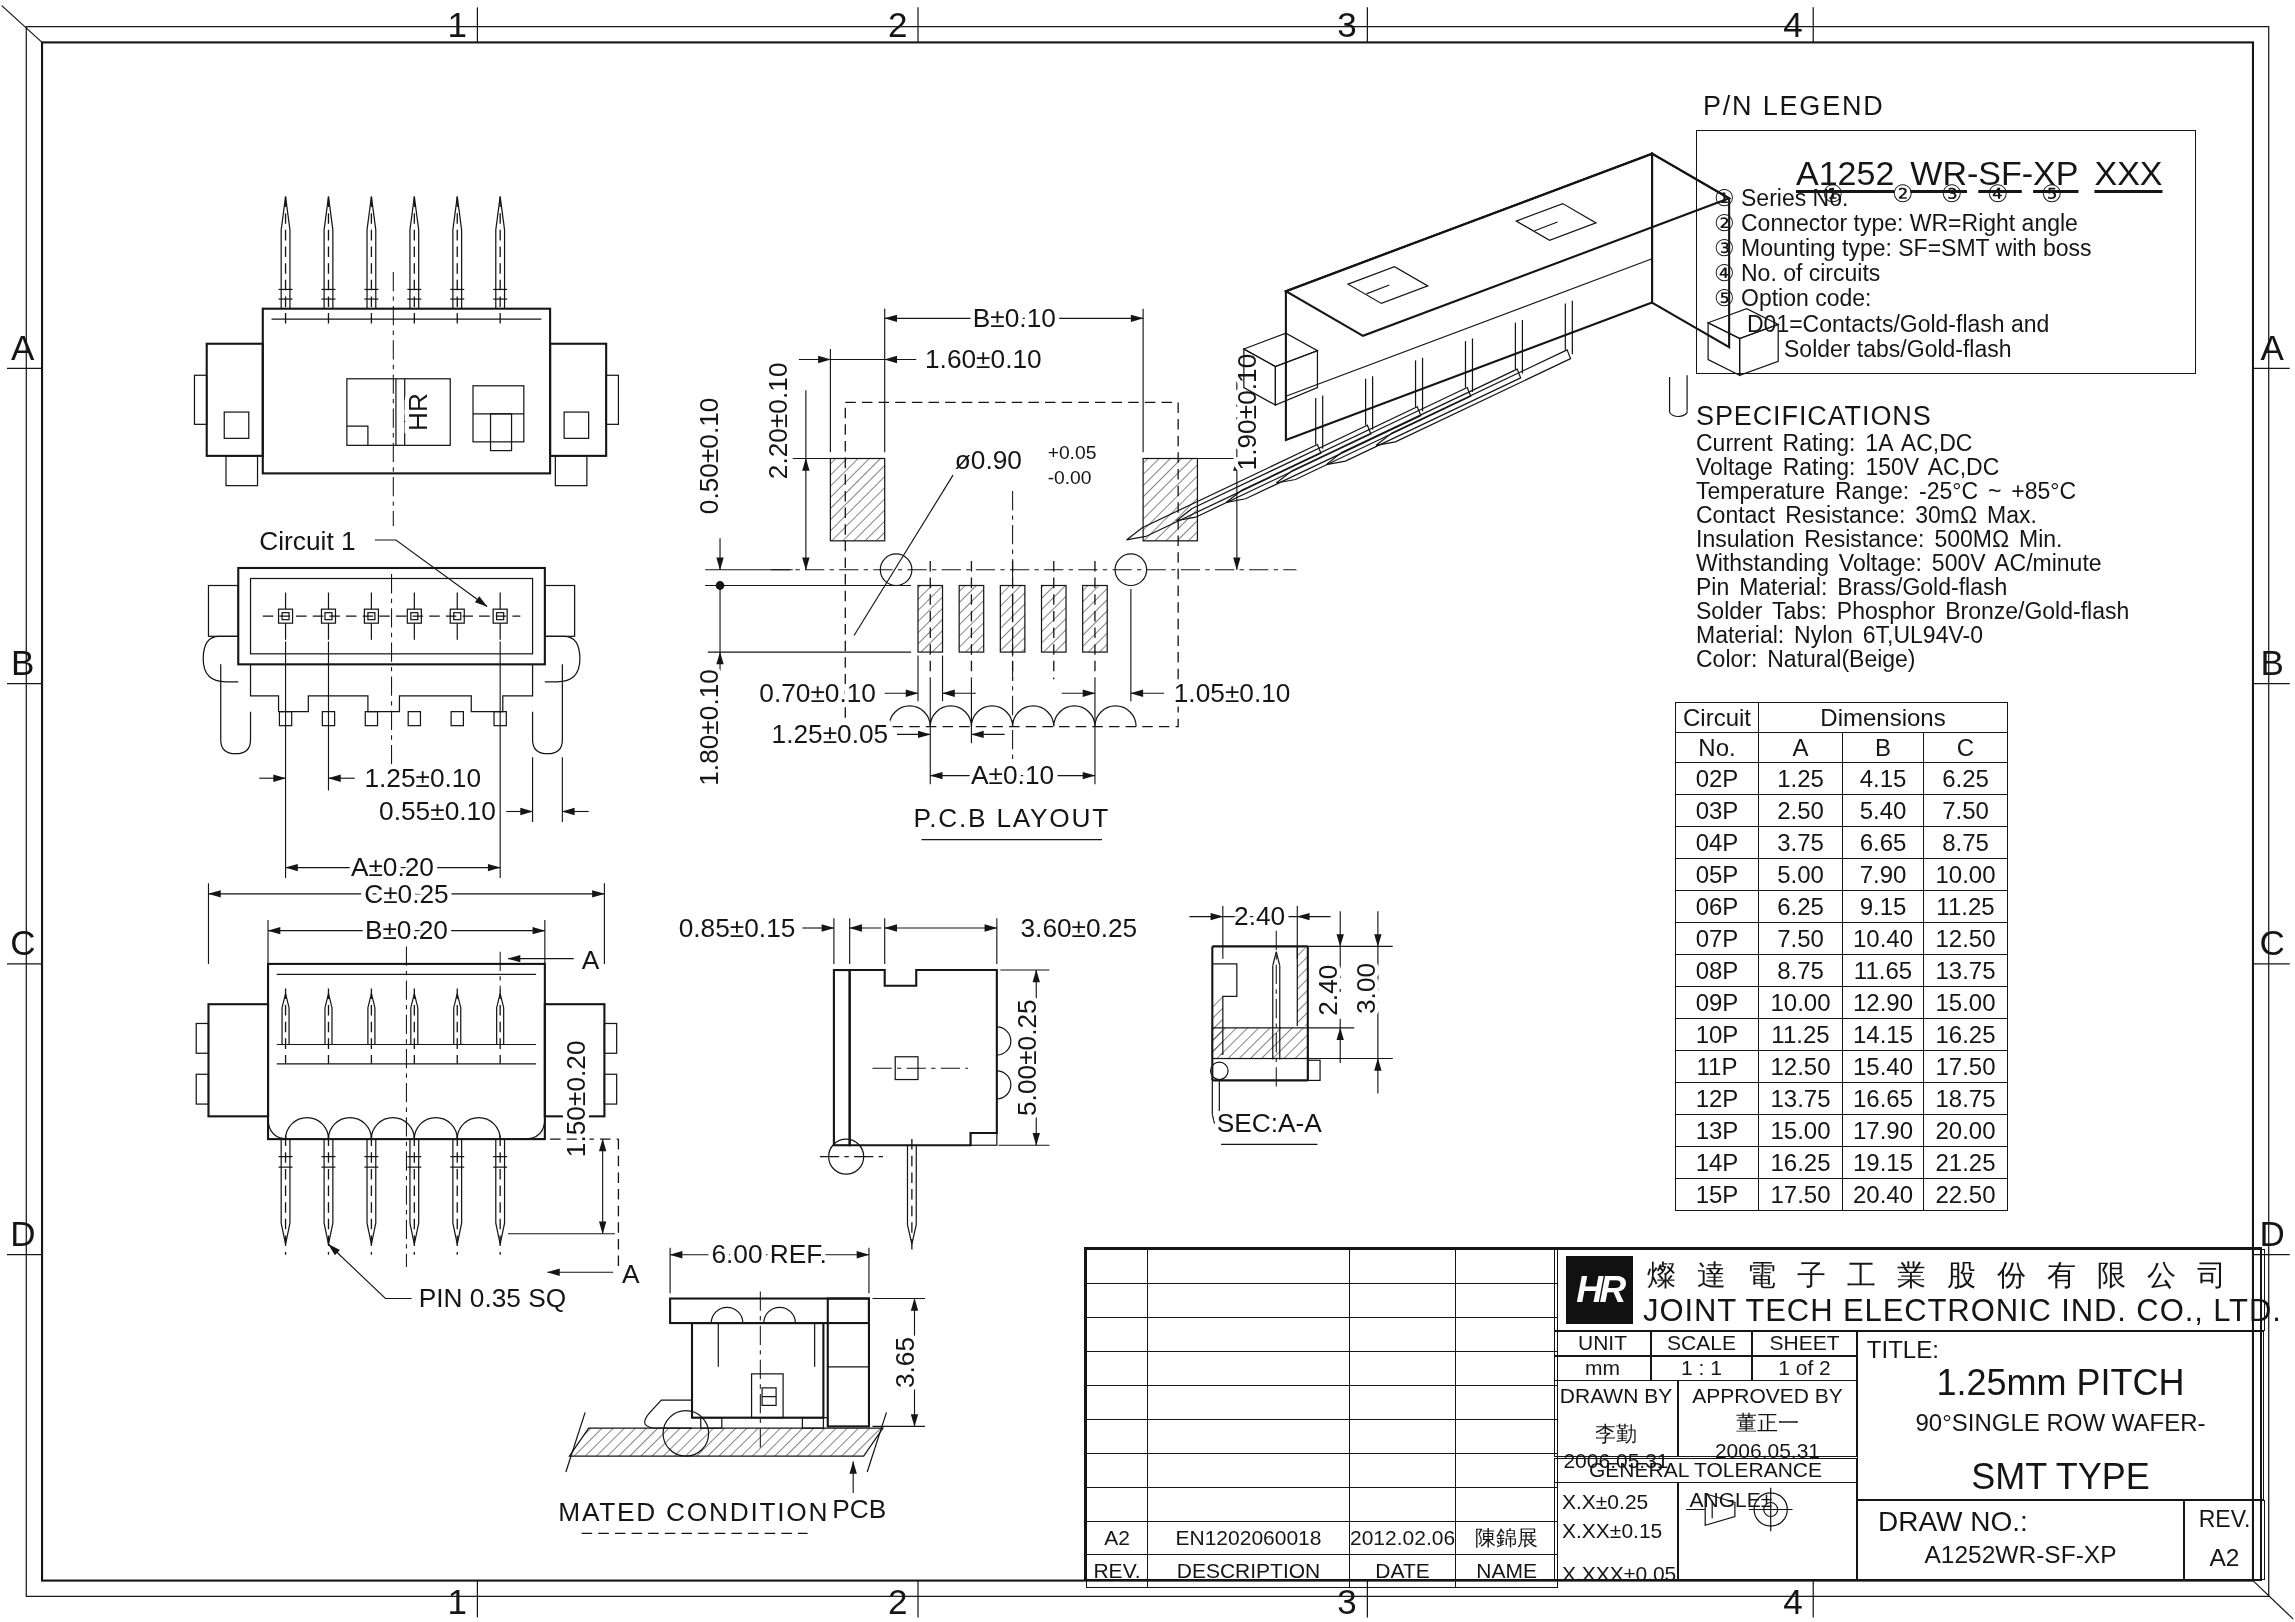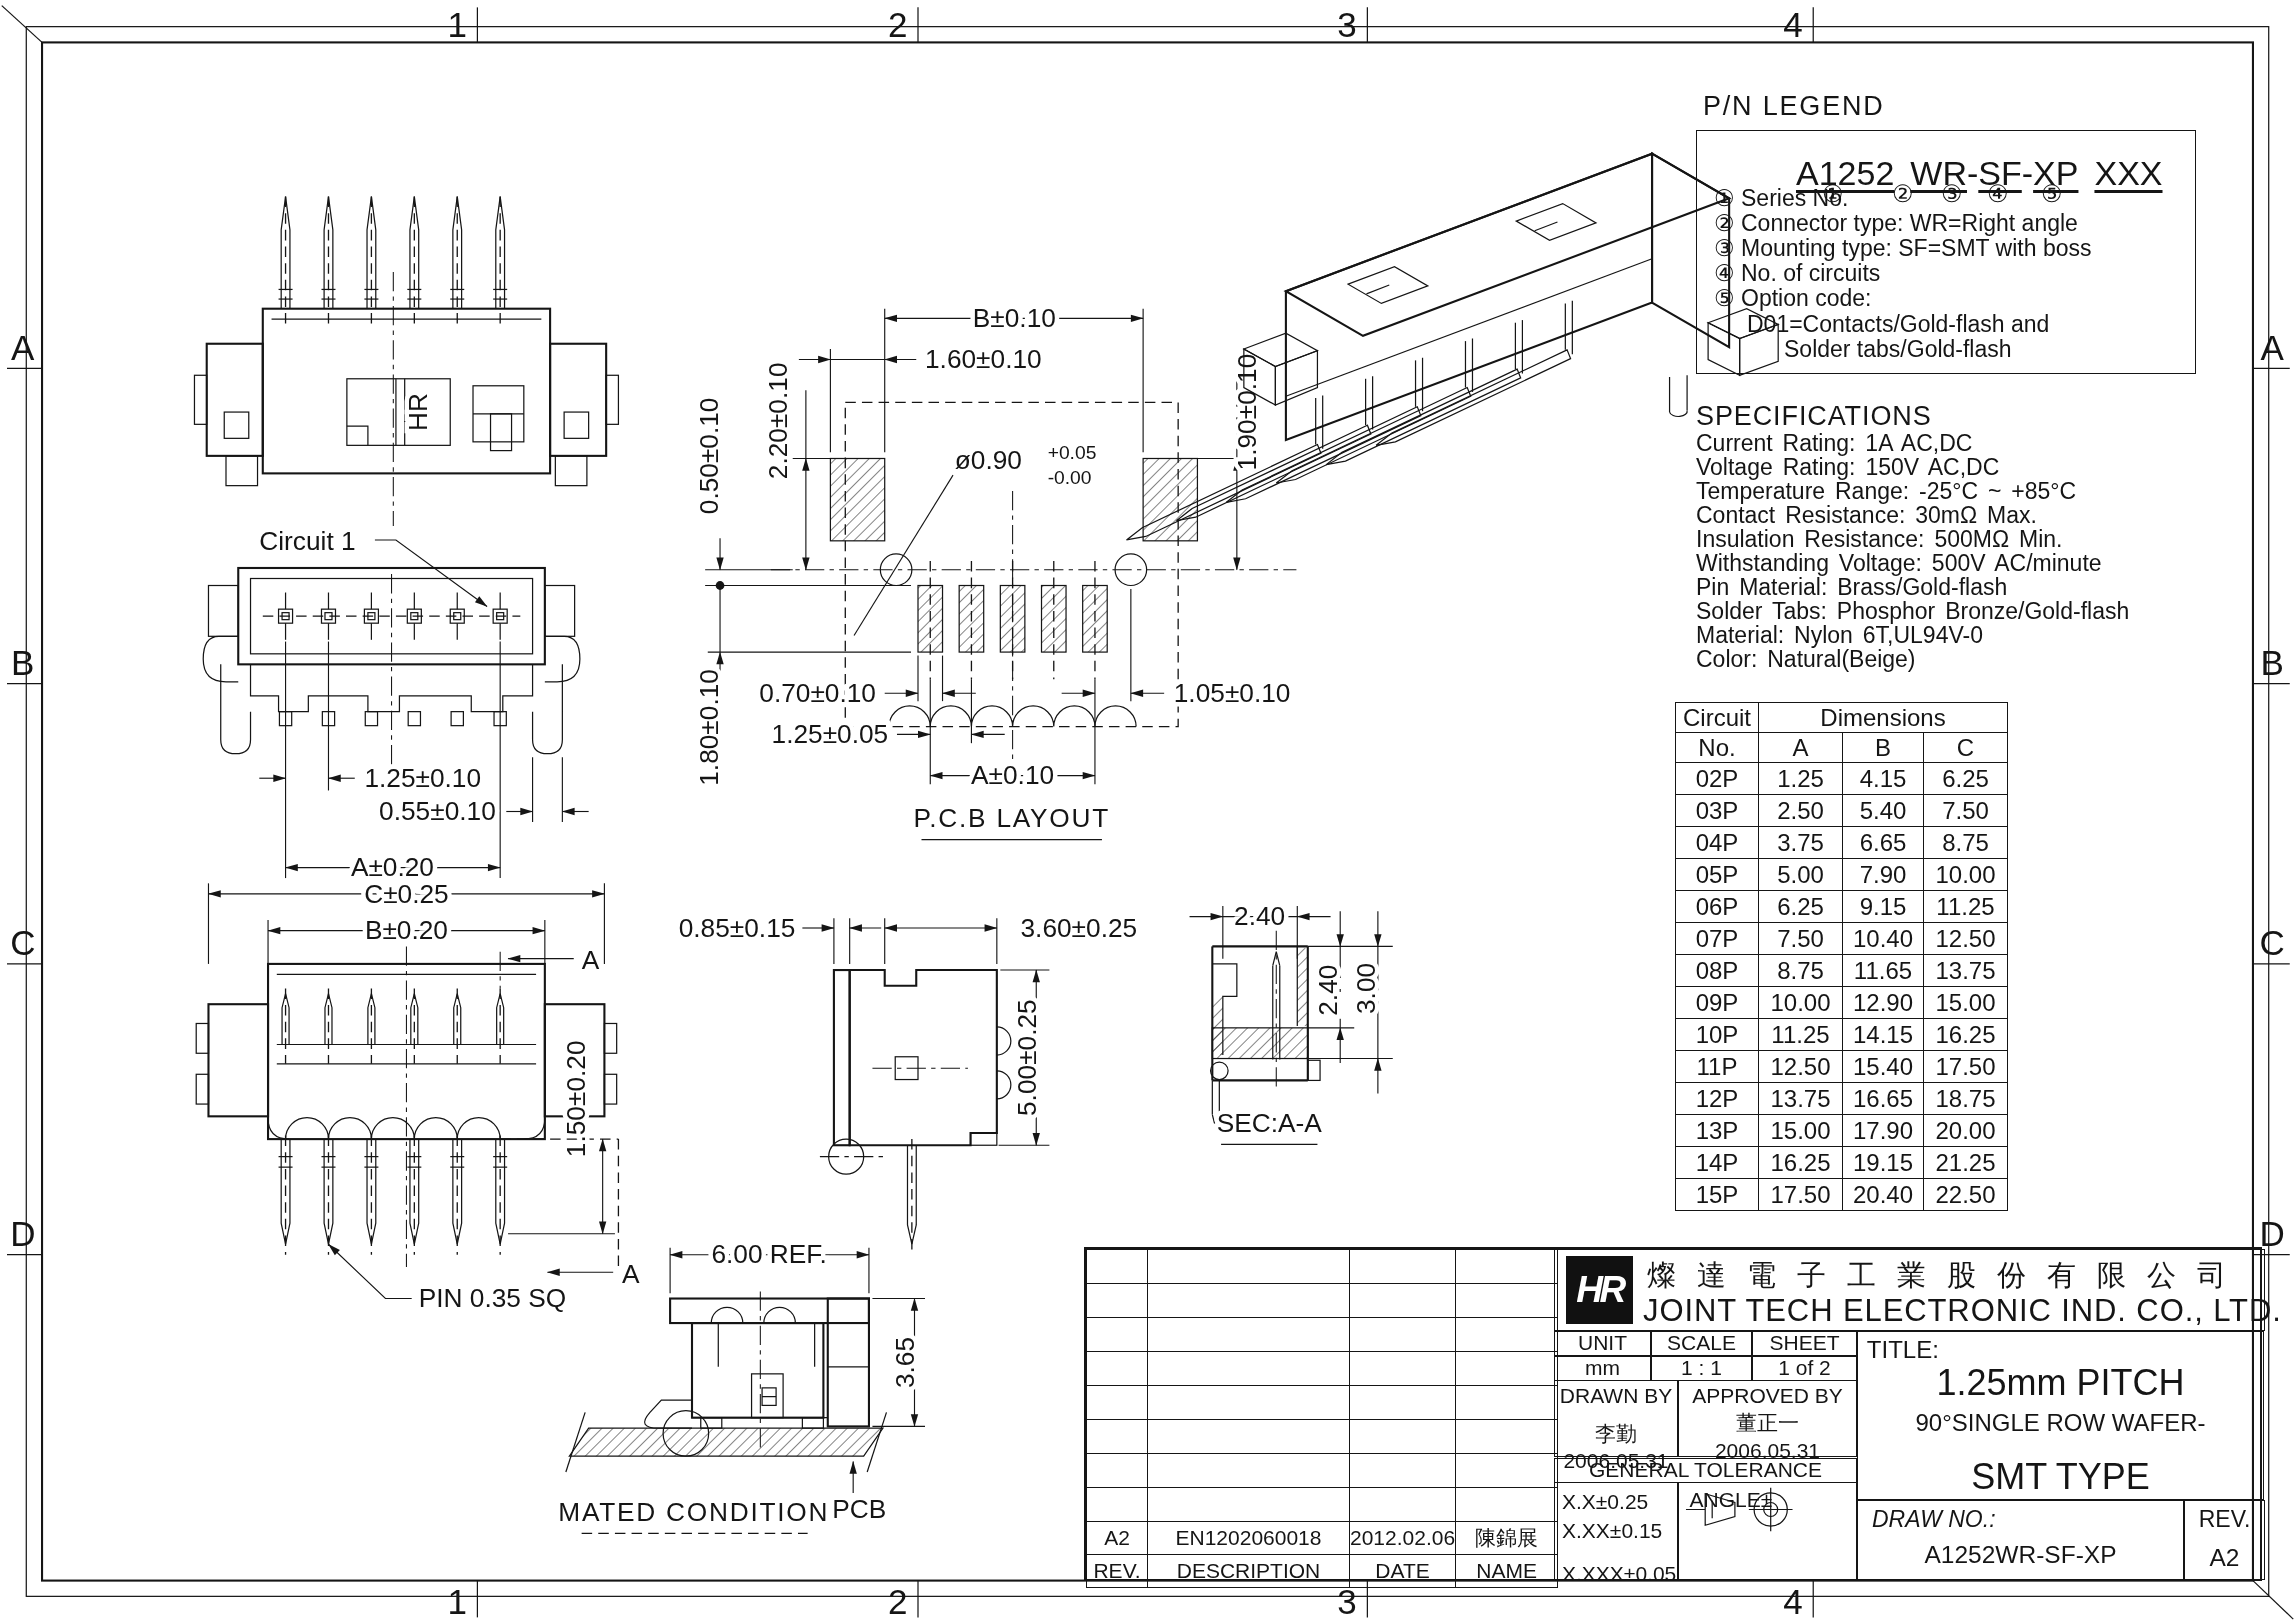--- a/index.html
+++ b/index.html
@@ -779,21 +779,21 @@
     </svg>
   </div>
 
   <div class="cell" style="left:771px;top:82px;width:407px;height:169px;">
     <div class="tb-label" style="position:absolute;left:8.8px;top:3.5px;font-size:24px;">TITLE:</div>
     <div style="position:absolute;left:0;top:30px;width:100%;text-align:center;font-size:36px;">1.25mm PITCH</div>
     <div style="position:absolute;left:0;top:77px;width:100%;text-align:center;font-size:24px;">90°SINGLE ROW WAFER-</div>
     <div style="position:absolute;left:0;top:124px;width:100%;text-align:center;font-size:36px;">SMT TYPE</div>
   </div>
   <div class="cell" style="left:771px;top:251px;width:327px;height:80px;">
-    <div class="tb-label" style="position:absolute;left:14px;top:5.3px;font-size:23px;font-style:italic;">DRAW NO.:</div>
+    <div class="tb-label" style="position:absolute;left:20px;top:5.3px;font-size:28px;">DRAW NO.:</div>
     <div style="position:absolute;left:0;top:40px;width:100%;text-align:center;font-size:24.5px;">A1252WR-SF-XP</div>
   </div>
   <div class="cell" style="left:1098px;top:251px;width:81px;height:80px;text-align:center;">
     <div class="tb-label" style="margin-top:5.3px;font-size:23px;">REV.</div>
     <div style="margin-top:10.5px;font-size:24.5px;">A2</div>
   </div>
 </div>
 
 </div>
 

